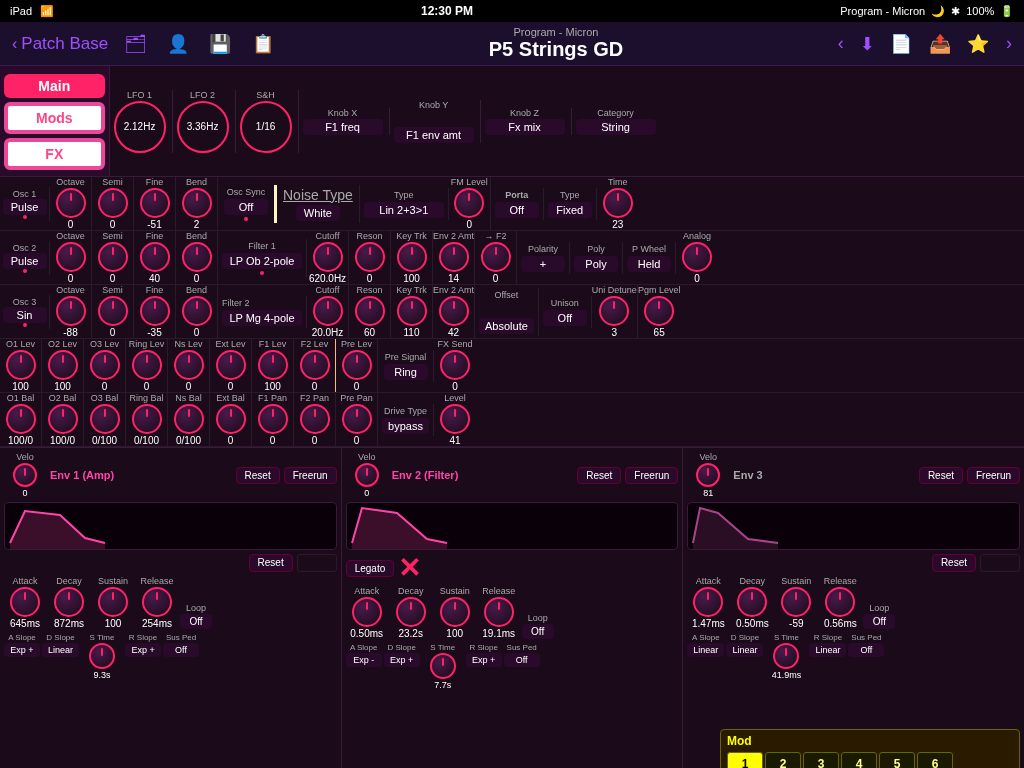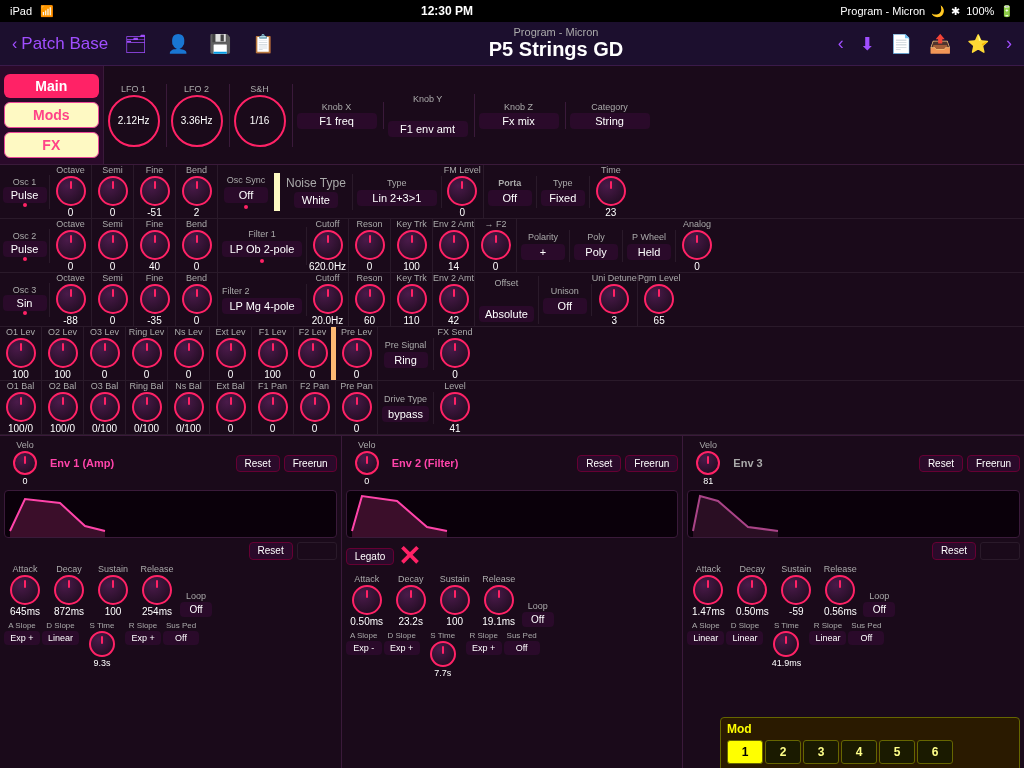--- a/index.html
+++ b/index.html
@@ -51,21 +51,21 @@
       padding: 4px 28px;
       border-radius: 6px;
       cursor: pointer;
       font-size: 14px;
       font-weight: 600;
       border: none;
       background: transparent;
       color: #ff4488;
     }
     .tab-btn.active { background: #ff2266; color: #fff; }
-    .tab-btn.inactive { background: #fef9c3; color: #ff4488; border: 1px solid #ec4899; }
+    .tab-btn.inactive { background: #ffffff; color: #ff4488; border: 4px solid #ec4899; }
 
     
     .env-section {
       display: flex;
       background: #1a0a1a;
       border-top: 1px solid #3a1a3a;
       flex: 1;
     }
     .env-panel {
       flex: 1;
@@ -332,27 +332,27 @@
         <span class="ck-label">Fine</span>
         <div class="ck-knob"></div>
         <span class="ck-val">-51</span>
       </div>
       <div class="ck" style="border-right:1px solid #2a1a2a;">
         <span class="ck-label">Bend</span>
         <div class="ck-knob"></div>
         <span class="ck-val">2</span>
       </div>
 
-      <div style="display:flex;flex-direction:column;align-items:center;border-right:6px solid #fef9c3;padding:2px 6px;gap:2px;">
+      <div style="display:flex;flex-direction:column;align-items:center;border-right:3px solid #fef9c3;padding:2px 6px;gap:2px;">
         <span style="font-size:9px;color:#aaa;">Osc Sync</span>
         <div class="val-box">Off</div>
         <div class="indicator"></div>
       </div>
       <div style="display:flex;flex-direction:column;align-items:center;border-right:1px solid #2a1a2a;padding:2px 6px;gap:2px;">
-        <span style="font-size:12px;color:#aaa;">Noise Type</span>
+        <span style="font-size:14px;color:#aaa;text-decoration:underline;">Noise Type</span>
         <div class="val-box">White</div>
       </div>
 
       <div style="display:flex;flex-direction:column;align-items:center;border-right:1px solid #2a1a2a;padding:2px 4px;gap:2px;min-width:80px;">
         <span style="font-size:9px;color:#aaa;">Type</span>
         <div class="val-box wide">Lin 2+3&gt;1</div>
       </div>
       <div class="ck" style="border-right:1px solid #2a1a2a;">
         <span class="ck-label">FM Level</span>
         <div class="ck-knob"></div>
@@ -550,21 +550,21 @@
       <div class="ck" style="border-right:1px solid #2a1a2a;">
         <span class="ck-label">Ext Lev</span>
         <div class="ck-knob"></div>
         <span class="ck-val">0</span>
       </div>
       <div class="ck" style="border-right:1px solid #2a1a2a;">
         <span class="ck-label">F1 Lev</span>
         <div class="ck-knob"></div>
         <span class="ck-val">100</span>
       </div>
-      <div class="ck" style="border-right:5px solid #fdba74;">
+      <div class="ck" style="border-right:1px solid #fdba74;">
         <span class="ck-label">F2 Lev</span>
         <div class="ck-knob"></div>
         <span class="ck-val">0</span>
       </div>
       <div class="ck" style="border-right:1px solid #2a1a2a;">
         <span class="ck-label">Pre Lev</span>
         <div class="ck-knob"></div>
         <span class="ck-val">0</span>
       </div>
       <div style="display:flex;flex-direction:column;align-items:center;border-right:1px solid #2a1a2a;padding:2px 4px;gap:2px;min-width:56px;">

